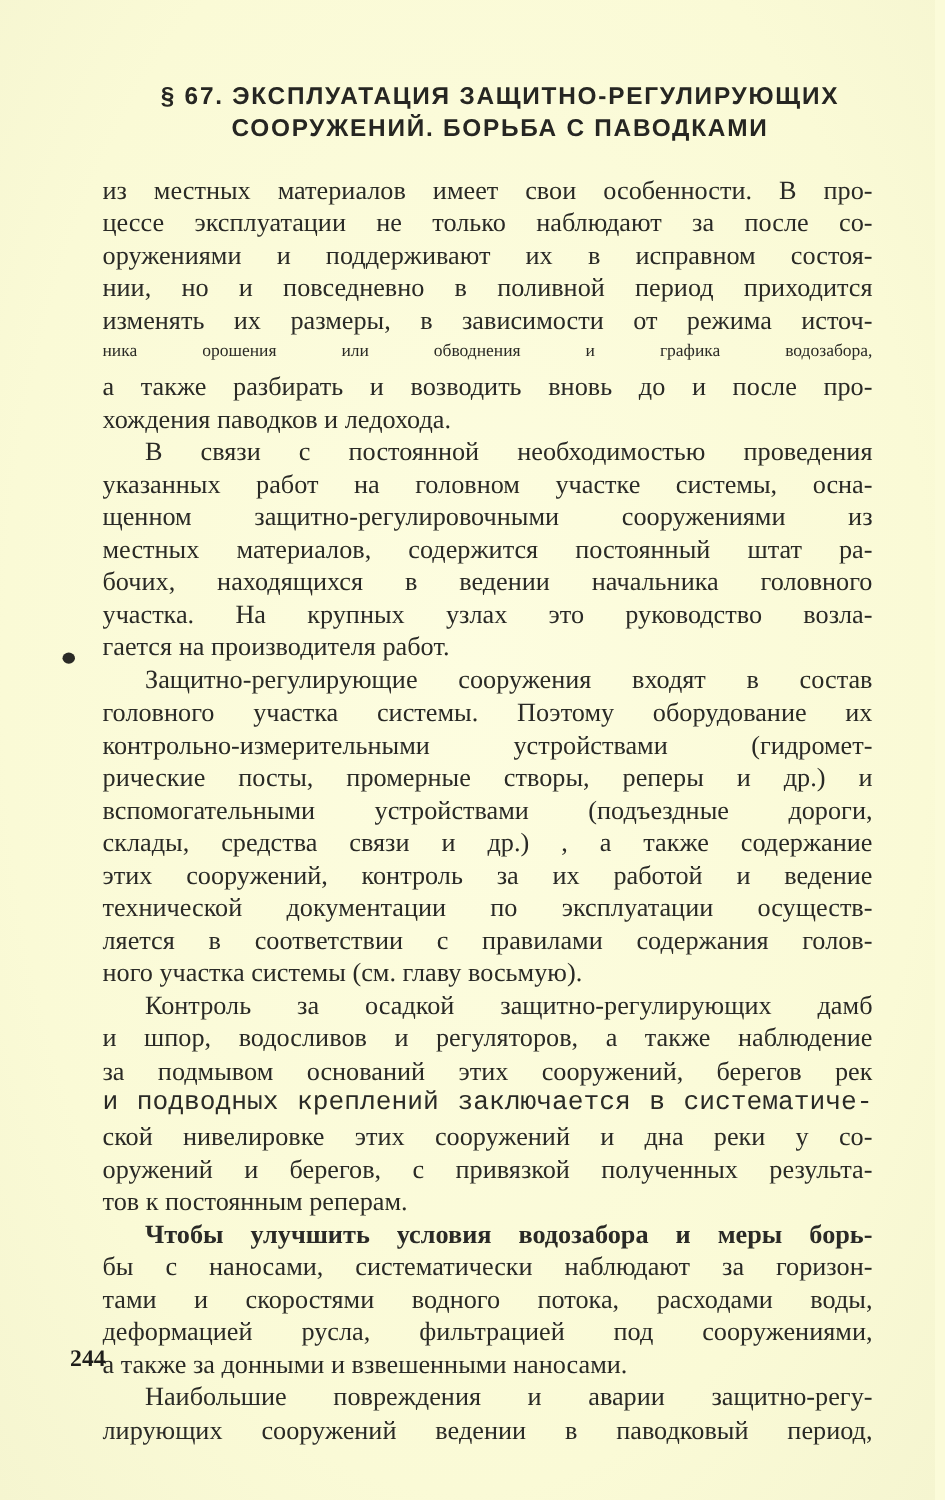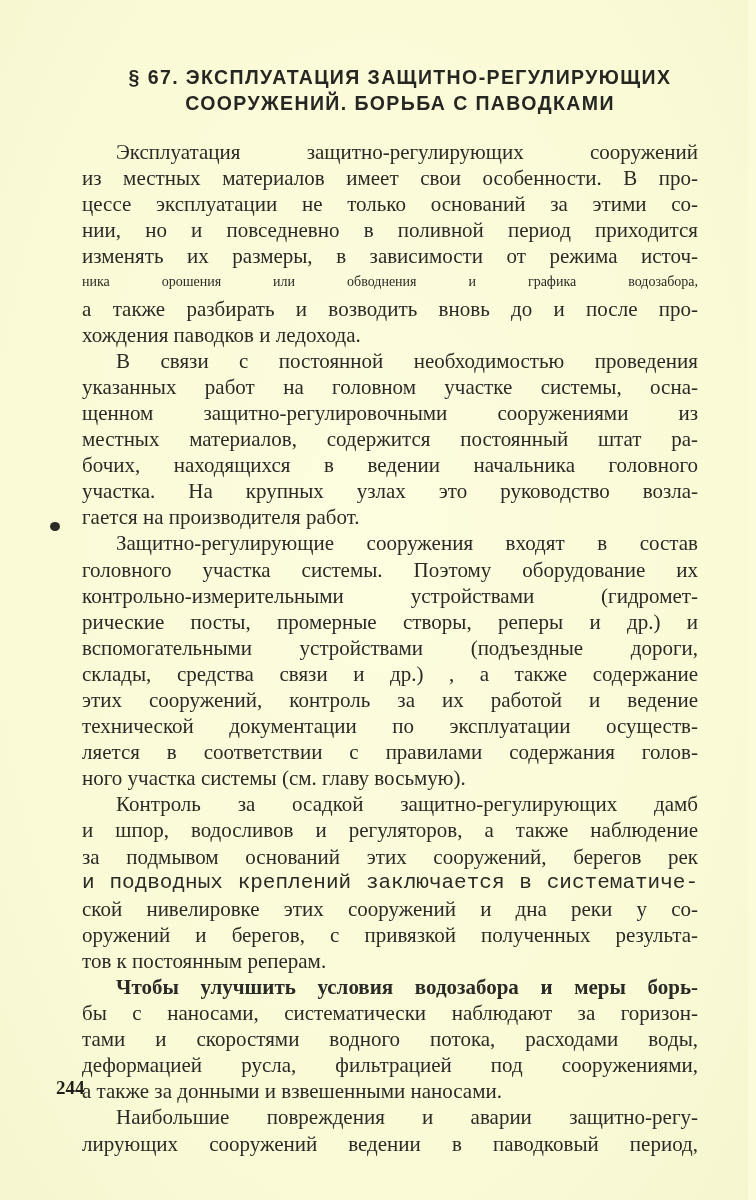--- a/index.html
+++ b/index.html
@@ -81,27 +81,27 @@
 
   <div class="heading">
     <span class="line">§ 67. ЭКСПЛУАТАЦИЯ ЗАЩИТНО-РЕГУЛИРУЮЩИХ</span>
     <span class="line">СООРУЖЕНИЙ. БОРЬБА С ПАВОДКАМИ</span>
   </div>
 
   <div class="bullet"></div>
 
   <div class="body-text" id="body-text">
       <div class="ln-wrap">
-        <span class="inner" style="padding-left: 34px; box-sizing: border-box; white-space: normal; font-size: 21px;">Эксплуатация   защитно-регулирующих   сооружений</span>
-      </div>
-      <div class="ln-wrap">
         <span class="inner" style="box-sizing: border-box; white-space: normal; font-size: 21px;">из местных материалов имеет свои особенности. В про-</span>
       </div>
       <div class="ln-wrap">
-        <span class="inner" style="box-sizing: border-box; white-space: normal; font-size: 21px;">цессе эксплуатации не только оснований за этими со-</span>
+        <span class="inner" style="box-sizing: border-box; white-space: normal; font-size: 21px;">цессе эксплуатации не только наблюдают за после со-</span>
+      </div>
+      <div class="ln-wrap">
+        <span class="inner" style="box-sizing: border-box; white-space: normal; font-size: 21px;">оружениями и поддерживают их в исправном состоя-</span>
       </div>
       <div class="ln-wrap">
         <span class="inner" style="box-sizing: border-box; white-space: normal; font-size: 21px;">нии, но и повседневно в поливной период приходится</span>
       </div>
       <div class="ln-wrap">
         <span class="inner" style="box-sizing: border-box; white-space: normal; font-size: 21px;">изменять их размеры, в зависимости от режима источ-</span>
       </div>
       <div class="ln-wrap">
         <span class="inner" style="box-sizing: border-box; white-space: normal; font-size: 14px;">ника орошения или обводнения и графика водозабора,</span>
       </div>

